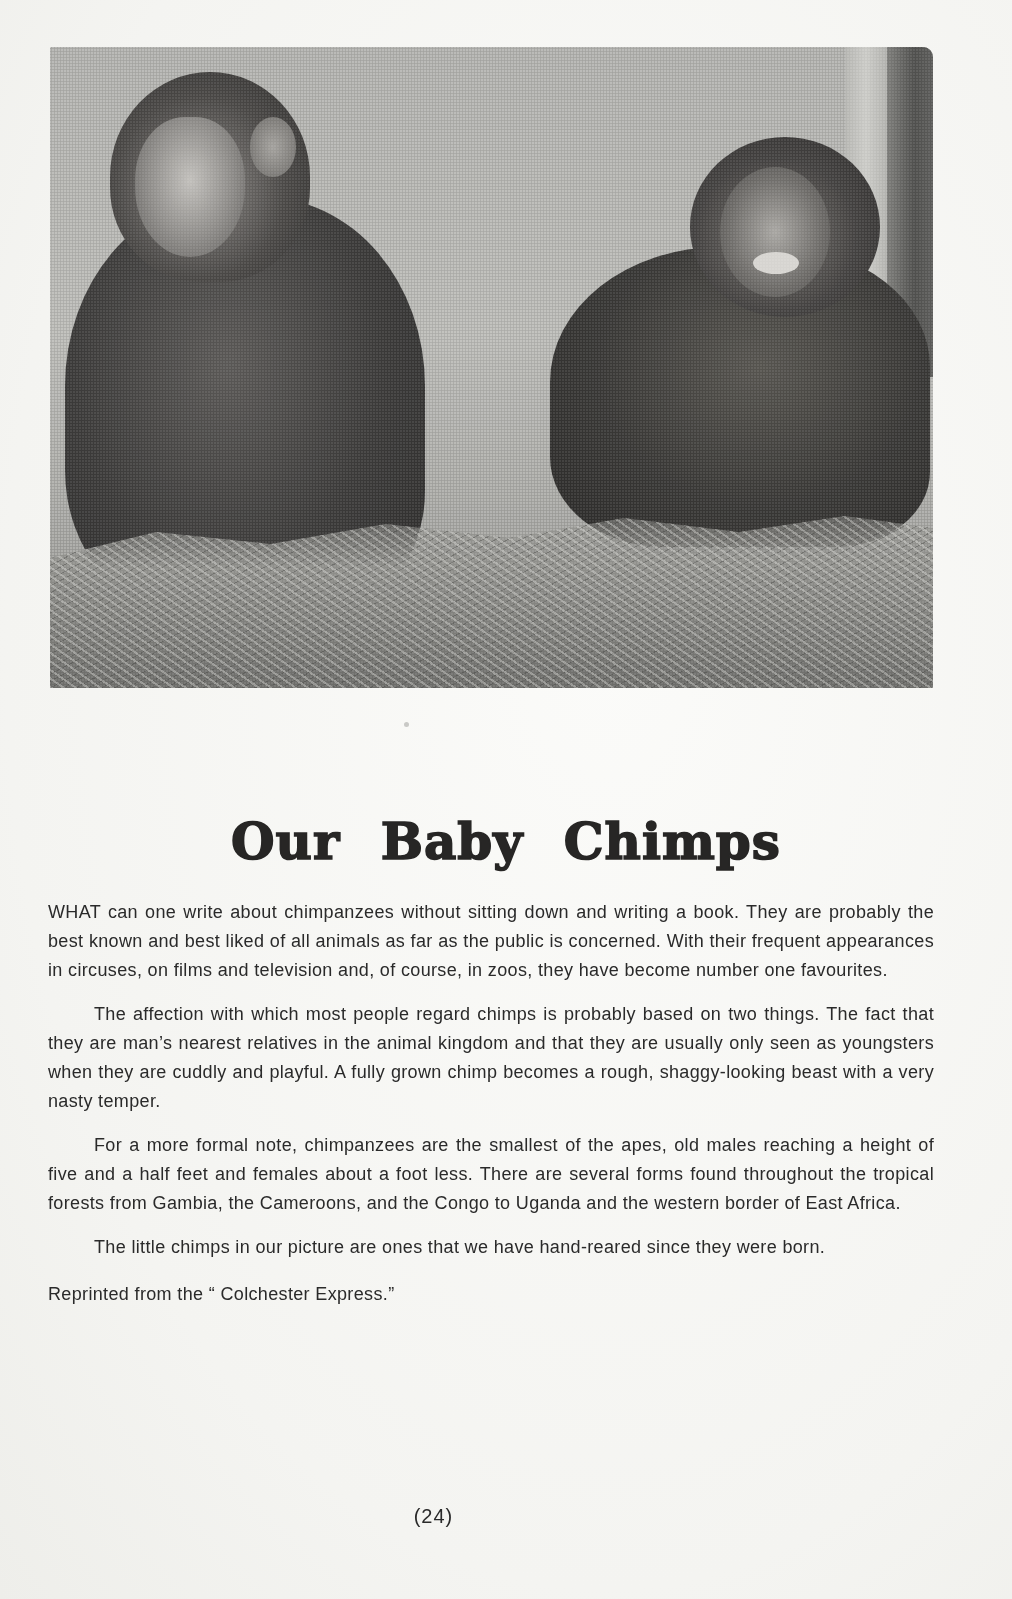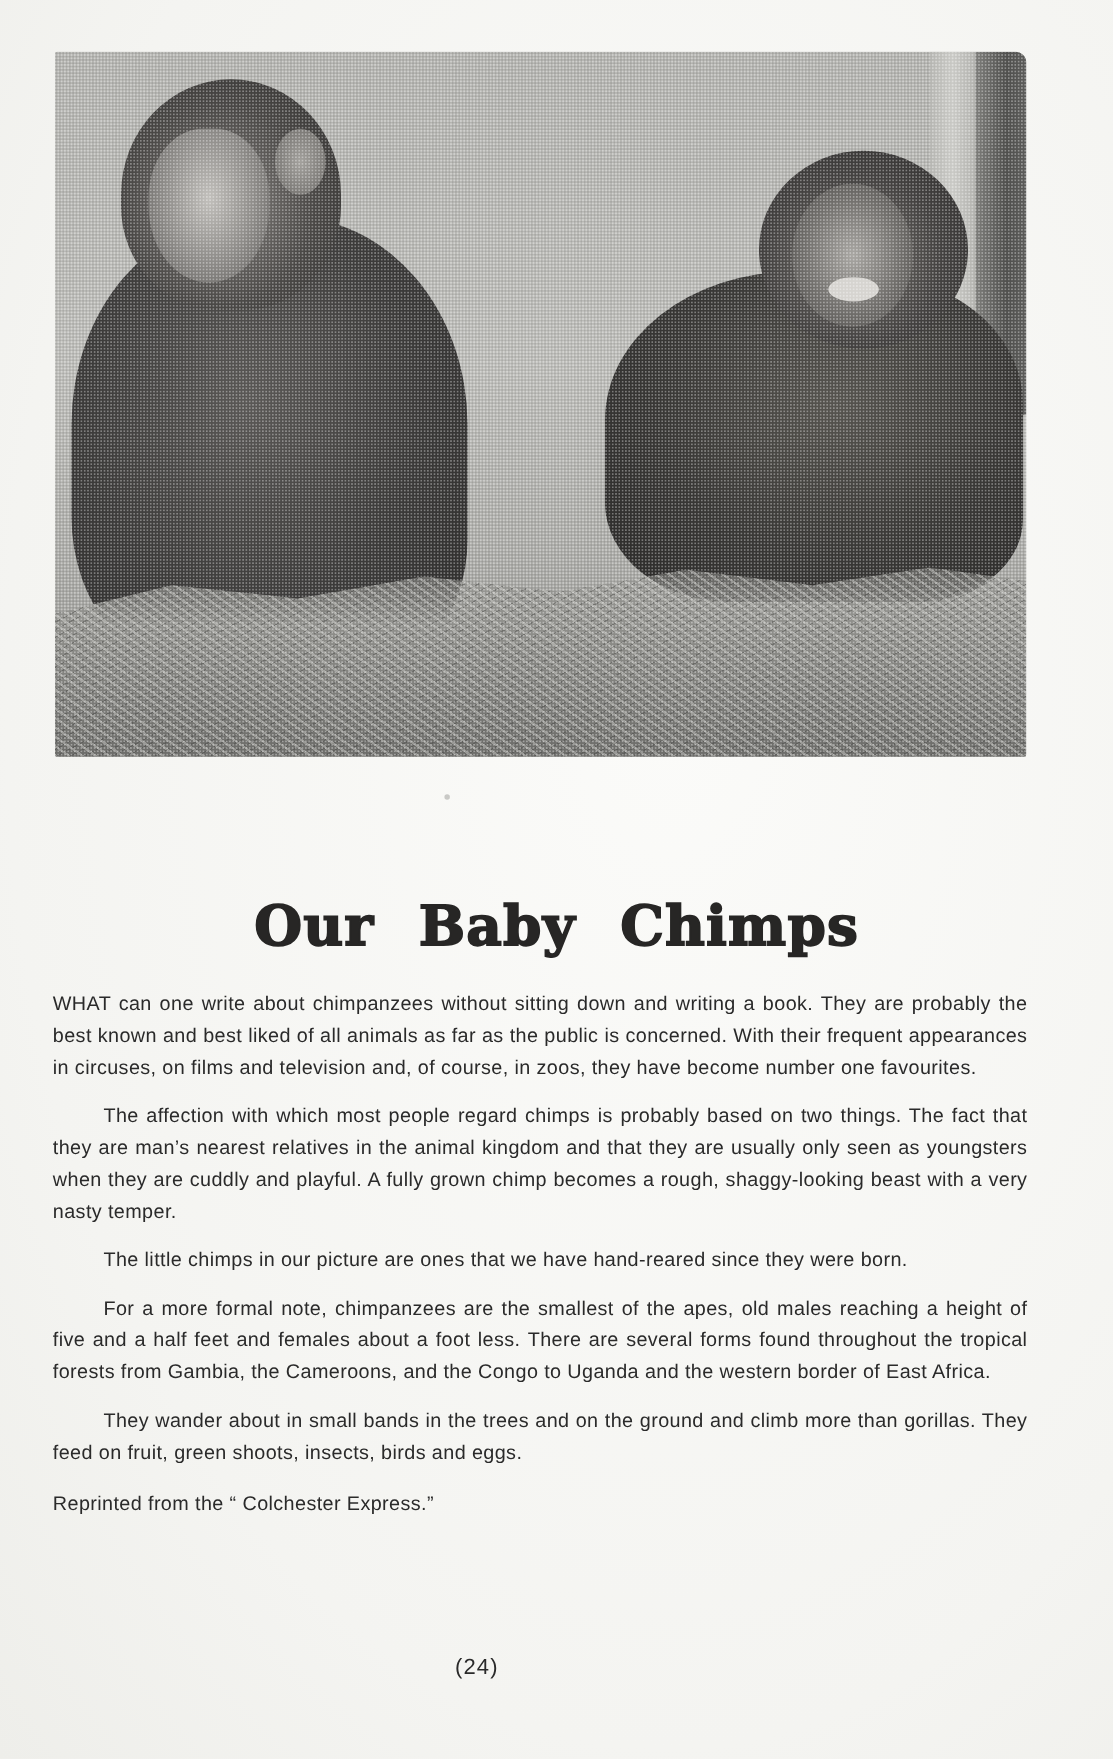--- a/index.html
+++ b/index.html
@@ -230,20 +230,19 @@
     <div class="halftone"></div>
   </div>
 
   <div class="speck"></div>
 
   <h1 class="title" style="margin:0;">Our Baby Chimps</h1>
 
   <div class="article">
     <p>WHAT can one write about chimpanzees without sitting down and writing a book. They are probably the best known and best liked of all animals as far as the public is concerned. With their frequent appearances in circuses, on films and television and, of course, in zoos, they have become number one favourites.</p>
     <p class="indent">The affection with which most people regard chimps is probably based on two things. The fact that they are man’s nearest relatives in the animal kingdom and that they are usually only seen as youngsters when they are cuddly and playful. A fully grown chimp becomes a rough, shaggy-looking beast with a very nasty temper.</p>
+    <p class="indent">For a more formal note, chimpanzees are the smallest of the apes, old males reaching a height of five and a half feet and females about a foot less. There are several forms found throughout the tropical forests from Gambia, the Cameroons, and the Congo to Uganda and the western border of East Africa.</p>
     <p class="indent">The little chimps in our picture are ones that we have hand-reared since they were born.</p>
-    <p class="indent">For a more formal note, chimpanzees are the smallest of the apes, old males reaching a height of five and a half feet and females about a foot less. There are several forms found throughout the tropical forests from Gambia, the Cameroons, and the Congo to Uganda and the western border of East Africa.</p>
-    <p class="indent">They wander about in small bands in the trees and on the ground and climb more than gorillas. They feed on fruit, green shoots, insects, birds and eggs.</p>
     <p class="credit">Reprinted from the “ Colchester Express.”</p>
   </div>
 
   <div class="page-number">(24)</div>
 </div>
 
 </body></html>

